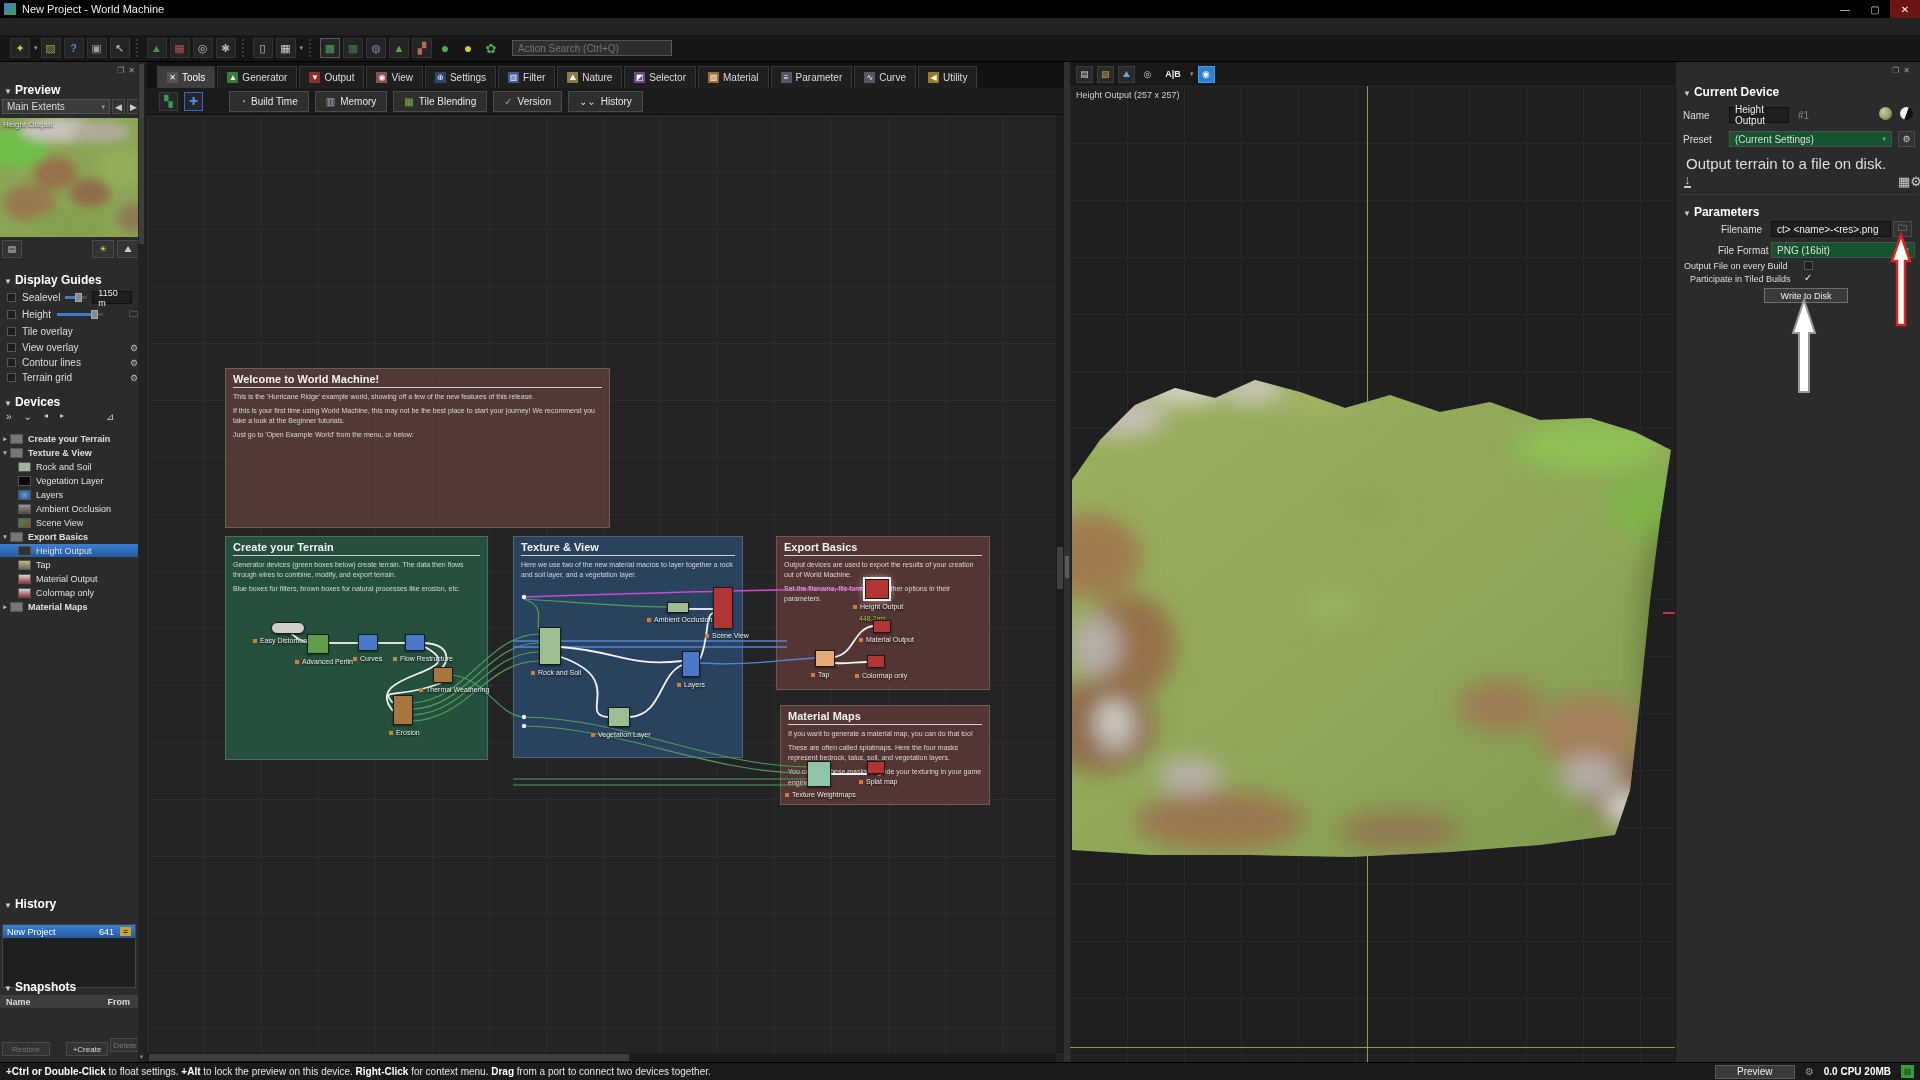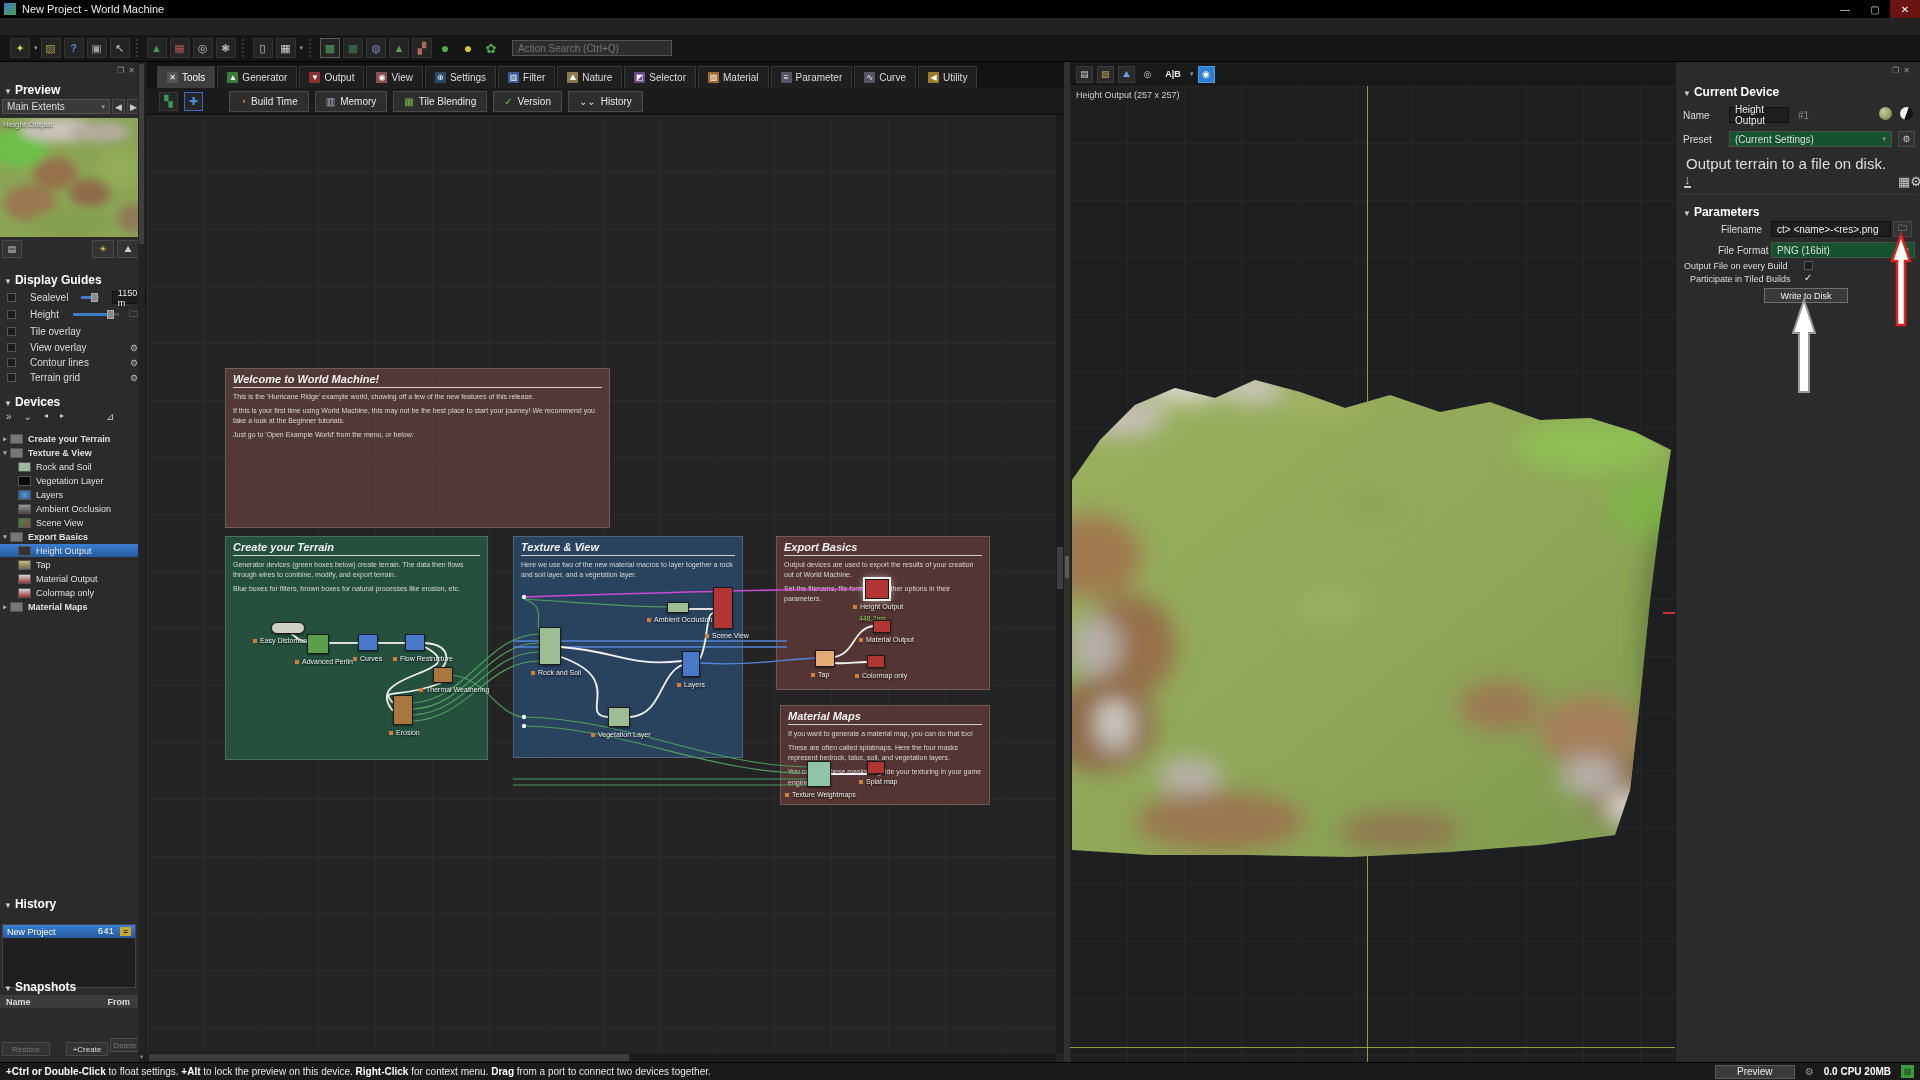--- a/index.html
+++ b/index.html
@@ -29,55 +29,55 @@
 
   
   #sidebar { position:absolute; left:0; top:62px; width:146px; bottom:18px; background:#2b2b2b; border-right:1px solid #1a1a1a; }
   .corner-icons { position:absolute; right:10px; top:4px; display:flex; gap:4px; font-size:8px; color:#999; }
   #preview-select-row { position:absolute; left:2px; top:37px; display:flex; gap:2px; }
   #preview-dropdown { width:108px; height:15px; background:#3a3a3a; border:1px solid #555; font-size:10px; color:#ddd; display:flex; align-items:center; padding:0 4px; justify-content:space-between; }
   .nav-btn { width:13px; height:15px; }
   #preview-thumb { position:absolute; left:0; top:56px; width:145px; height:119px; background:#6f8f4a; overflow:hidden; }
   #preview-thumb .ovl { position:absolute; left:3px; top:2px; font-size:8px; color:#e5e5e5; text-shadow:0 1px 2px #000; }
   #preview-btn-row { position:absolute; left:2px; top:178px; width:141px; height:20px; }
-  .dg-row { position:absolute; left:0; width:146px; height:15px; display:flex; align-items:center;gap:8px; }
+  .dg-row { position:absolute; left:0; width:146px; height:15px; display:flex; align-items:center; }
   .chk { width:9px; height:9px; background:#1d1d1d; border:1px solid #555; margin-left:7px; margin-right:6px; flex:none; font-size:8px; color:#eee; line-height:8px; text-align:center; }
   .dg-label { font-size:10px; color:#ddd; }
   .slider { height:3px; background:#4a4a4a; position:relative; }
   .slider .fill { position:absolute; left:0; top:0; bottom:0; background:#3d7dc8; }
   .slider .knob { position:absolute; top:-3px; width:7px; height:9px; background:#8a8a8a; border:1px solid #aaa; }
   .gear { margin-left:auto; margin-right:8px; font-size:9px; color:#bbb; }
   .tree-row { position:absolute; left:0; width:138px; height:13px; display:flex; align-items:center; font-size:9px; color:#e0e0e0; }
   .tree-row .exp { width:10px; text-align:center; font-size:7px; color:#aaa; flex:none; }
   .tree-ic { width:13px; height:10px; border:1px solid #555; margin-right:5px; flex:none; }
   .tree-row.grp { font-weight:bold; }
   .tree-row.sel { background:linear-gradient(#3b7fd4,#25599c); }
   #history-list { position:absolute; left:2px; top:30px; width:134px; height:64px; background:#1f1f1f; border:1px solid #444; }
   #history-item { height:13px; background:linear-gradient(#3b7fd4,#25599c); display:flex; align-items:center; font-size:9px; color:#fff; padding:0 4px; }
-  #history-item .cnt { margin-left:auto; margin-right:6px;font-family:Liberation Mono, monospace; }
+  #history-item .cnt { margin-left:auto; margin-right:6px; }
   #history-item .badge { width:11px; height:9px; background:#c9a62a; color:#222; font-size:8px; line-height:9px; text-align:center; font-weight:bold; }
   #snap-head { position:absolute; left:0; top:18px; width:140px; height:13px; background:#3c3c3c; display:flex; font-size:9px; color:#ddd; align-items:center; font-weight:bold; }
   .snap-btn { position:absolute; height:14px; background:#333; border:1px solid #4a4a4a; font-size:8px; display:flex; align-items:center; justify-content:center; }
   #sidebar-scroll { position:absolute; right:0; top:0; width:7px; bottom:0; background:#232323; }
   #sidebar-scroll .thumb { position:absolute; left:1px; right:1px; top:2px; height:180px; background:#3f3f3f; }
   #sidebar-scroll .dn { position:absolute; bottom:1px; left:0; right:0; text-align:center; font-size:7px; color:#888; }
 
   
   #graph-pane { position:absolute; left:147px; top:62px; width:917px; bottom:18px; background:#242424; }
   #tab-row { position:absolute; left:0; top:0; right:0; height:26px; background:#121212; display:flex; align-items:flex-end; padding-left:10px; gap:2px; }
   .gtab { height:22px; display:flex; align-items:center; gap:4px; padding:0 9px; background:#1f1f1f; border:1px solid #383838; border-bottom:none; font-size:10px; color:#ddd; }
   .gtab.active { background:#3e3e3e; color:#fff; }
   .gtab .ti { width:11px; height:11px; font-size:8px; line-height:11px; text-align:center; color:#fff; }
   #tool-row { position:absolute; left:0; top:26px; right:0; height:27px; background:#1b1b1b; display:flex; align-items:center; gap:6px; padding-left:12px; border-bottom:1px solid #0a0a0a; }
   .trow-icon { width:19px; height:19px; border:1px solid #3a3a3a; background:#262626; display:flex; align-items:center; justify-content:center; font-size:11px; }
   .trow-btn { height:21px; display:flex; align-items:center; gap:5px; background:#2e2e2e; border:1px solid #4a4a4a; padding:0 10px; font-size:10px; color:#e8e8e8; }
   #graph-canvas { position:absolute; left:0; top:53px; right:8px; bottom:9px; background:#242424;
      background-image:linear-gradient(#2c2c2c 1px,transparent 1px),linear-gradient(90deg,#2c2c2c 1px,transparent 1px); background-size:57px 57px; overflow:hidden; }
   .ggroup { position:absolute; border:1px solid rgba(255,255,255,0.18); padding:4px 7px; }
-  .ggroup h3 { font-size:11px; font-weight:bold; color:#f2f2f2; border-bottom:1px solid #cfcfcf; padding-bottom:2px; margin-bottom:4px;font-style:italic; }
+  .ggroup h3 { font-size:11px; font-weight:bold; color:#f2f2f2; border-bottom:1px solid #cfcfcf; padding-bottom:2px; margin-bottom:4px; }
   .ggroup p { font-size:7px; color:#d8d8d8; line-height:1.45; margin-bottom:4px; }
   .gnode { position:absolute; border:1px solid #1a1a1a; box-shadow:0 1px 2px rgba(0,0,0,.5); }
   .gnode.sel { outline:2px solid #f0f0f0; box-shadow:0 0 8px rgba(255,255,255,.8); }
   .nlabel { position:absolute; font-size:7px; color:#f0f0f0; text-shadow:0 1px 2px #000; white-space:nowrap; }
   .nlabel::before { content:""; display:inline-block; width:4px; height:4px; background:#cf7d3a; margin-right:3px; }
   .ntime { position:absolute; font-size:7px; color:#8ad24a; text-shadow:0 1px 2px #000; white-space:nowrap; }
   #gv-scroll { position:absolute; right:0; top:53px; width:8px; bottom:9px; background:#1c1c1c; }
   #gv-scroll .thumb { position:absolute; left:1px; right:1px; top:432px; height:42px; background:#3e3e3e; }
   #gh-scroll { position:absolute; left:0; bottom:0; right:8px; height:9px; background:#1c1c1c; }
   #gh-scroll .thumb { position:absolute; top:1px; bottom:1px; left:2px; width:480px; background:#3e3e3e; }

